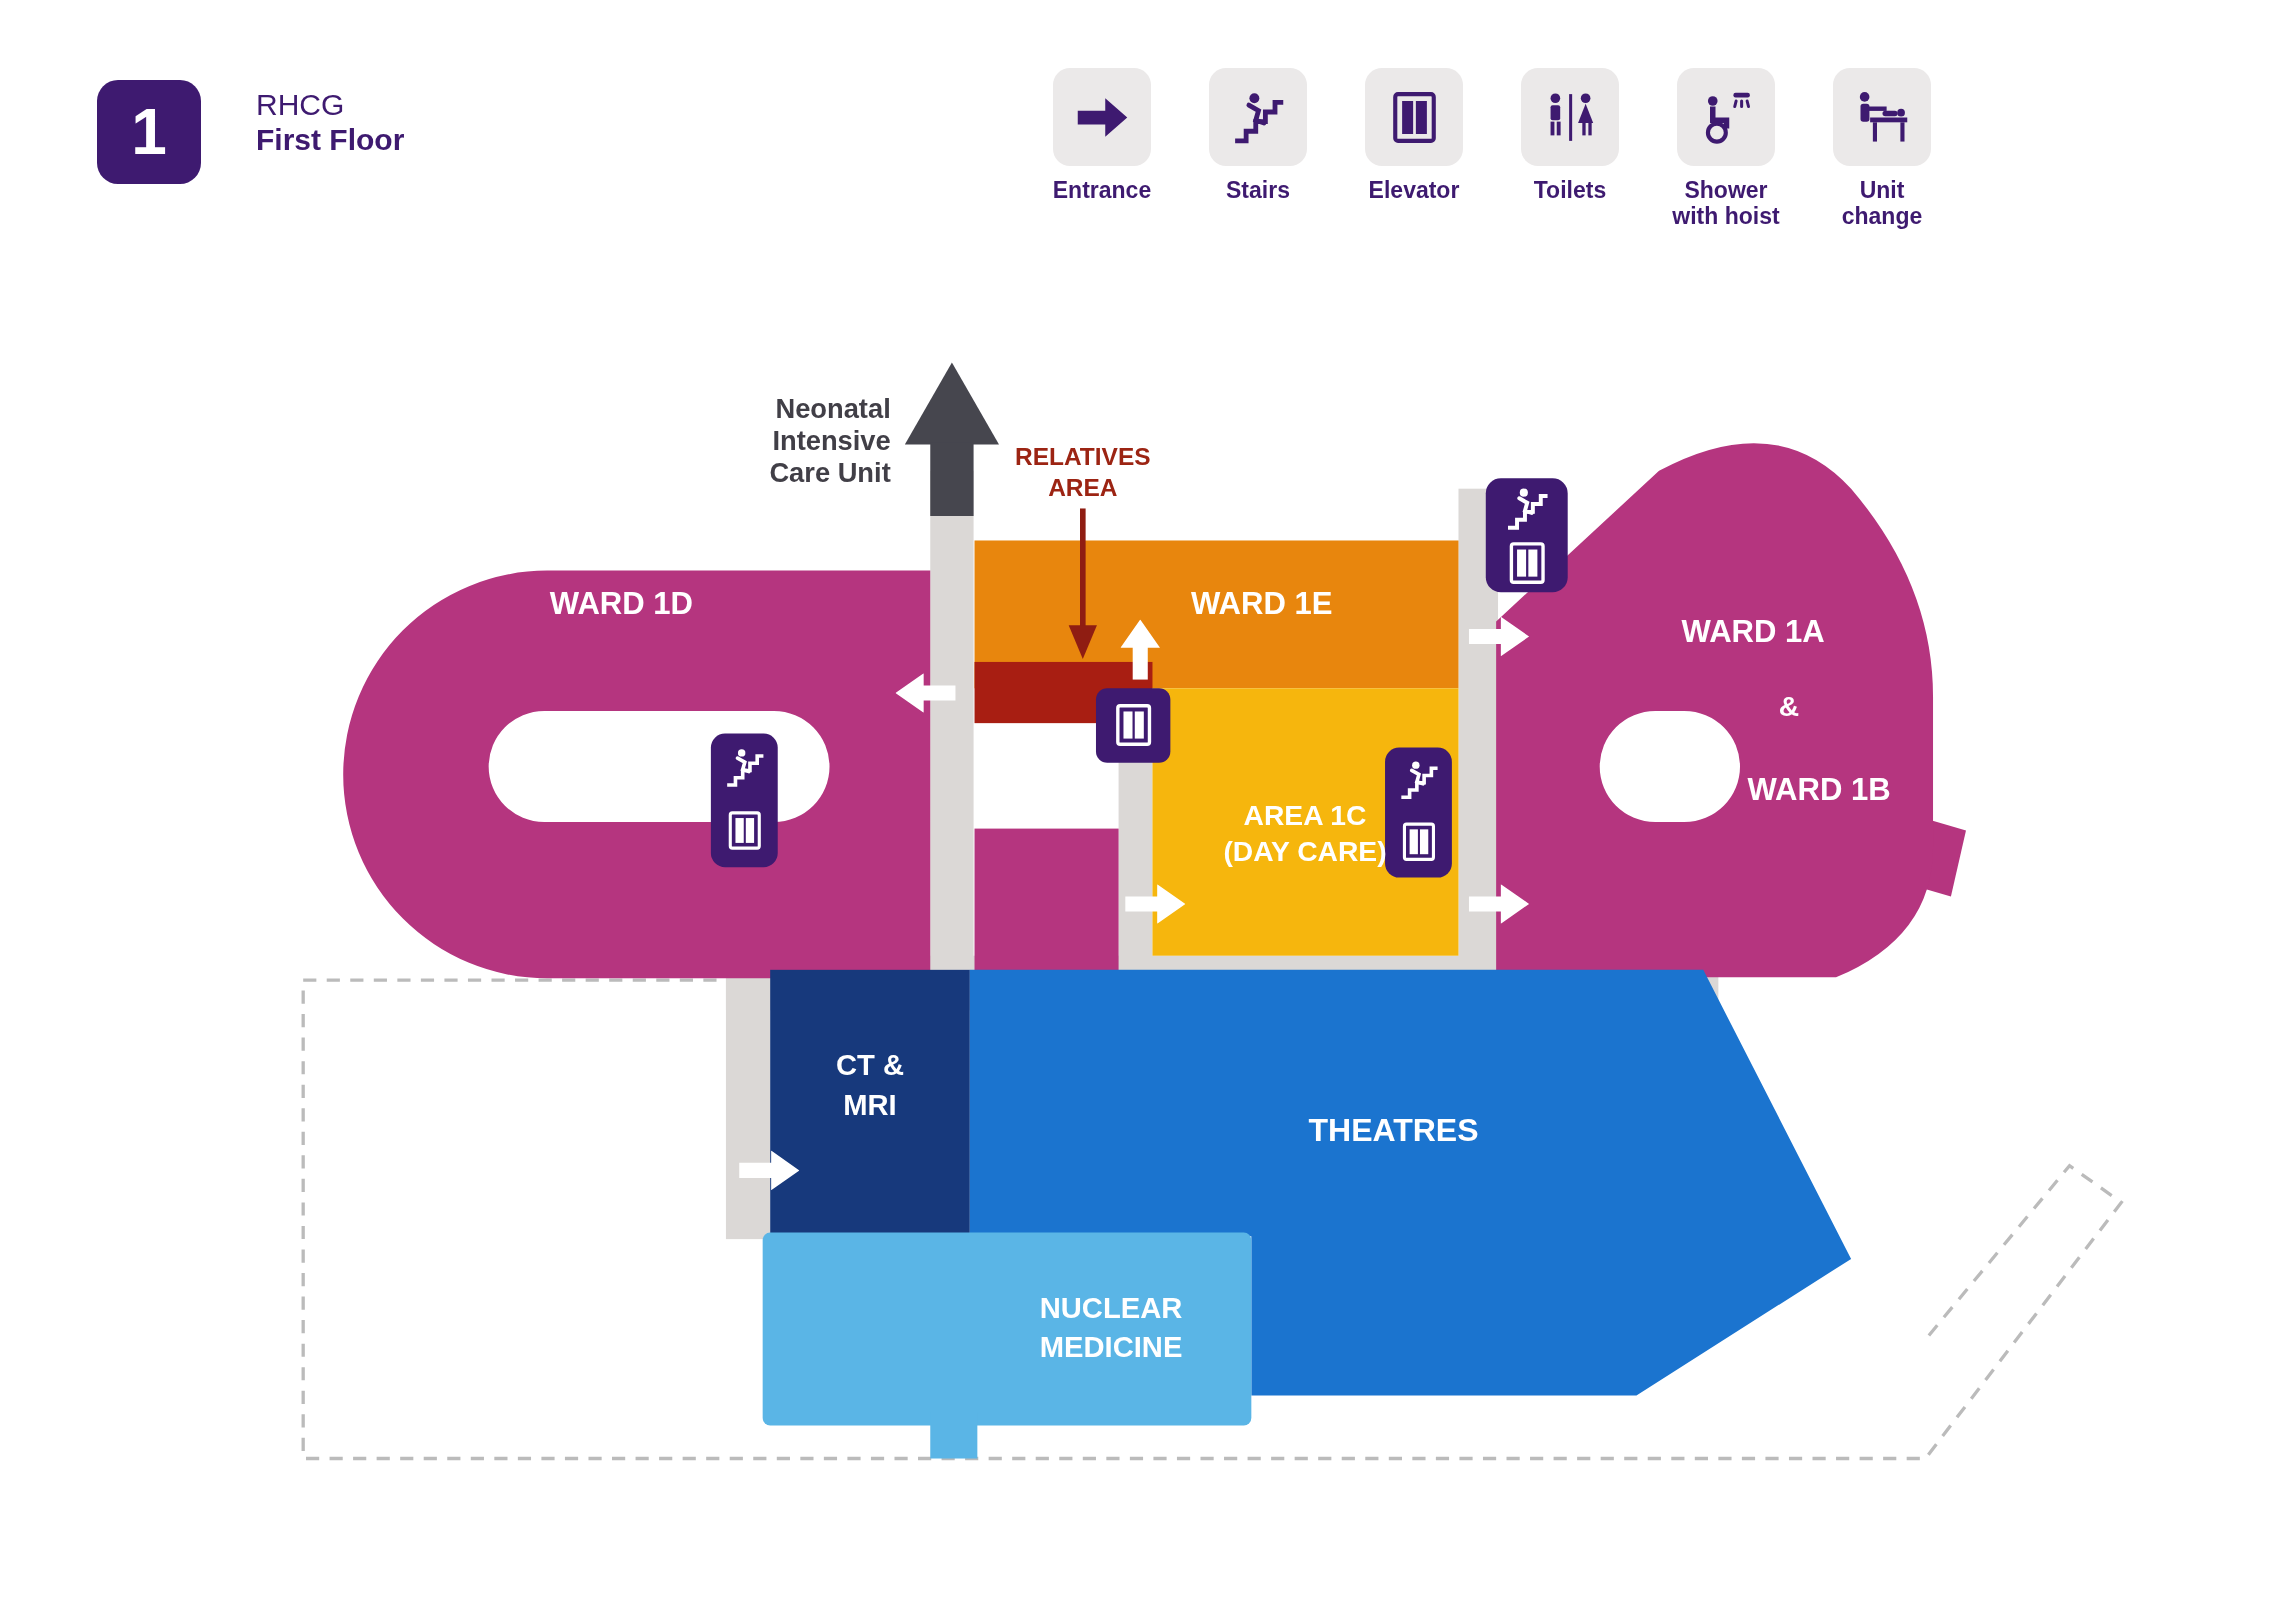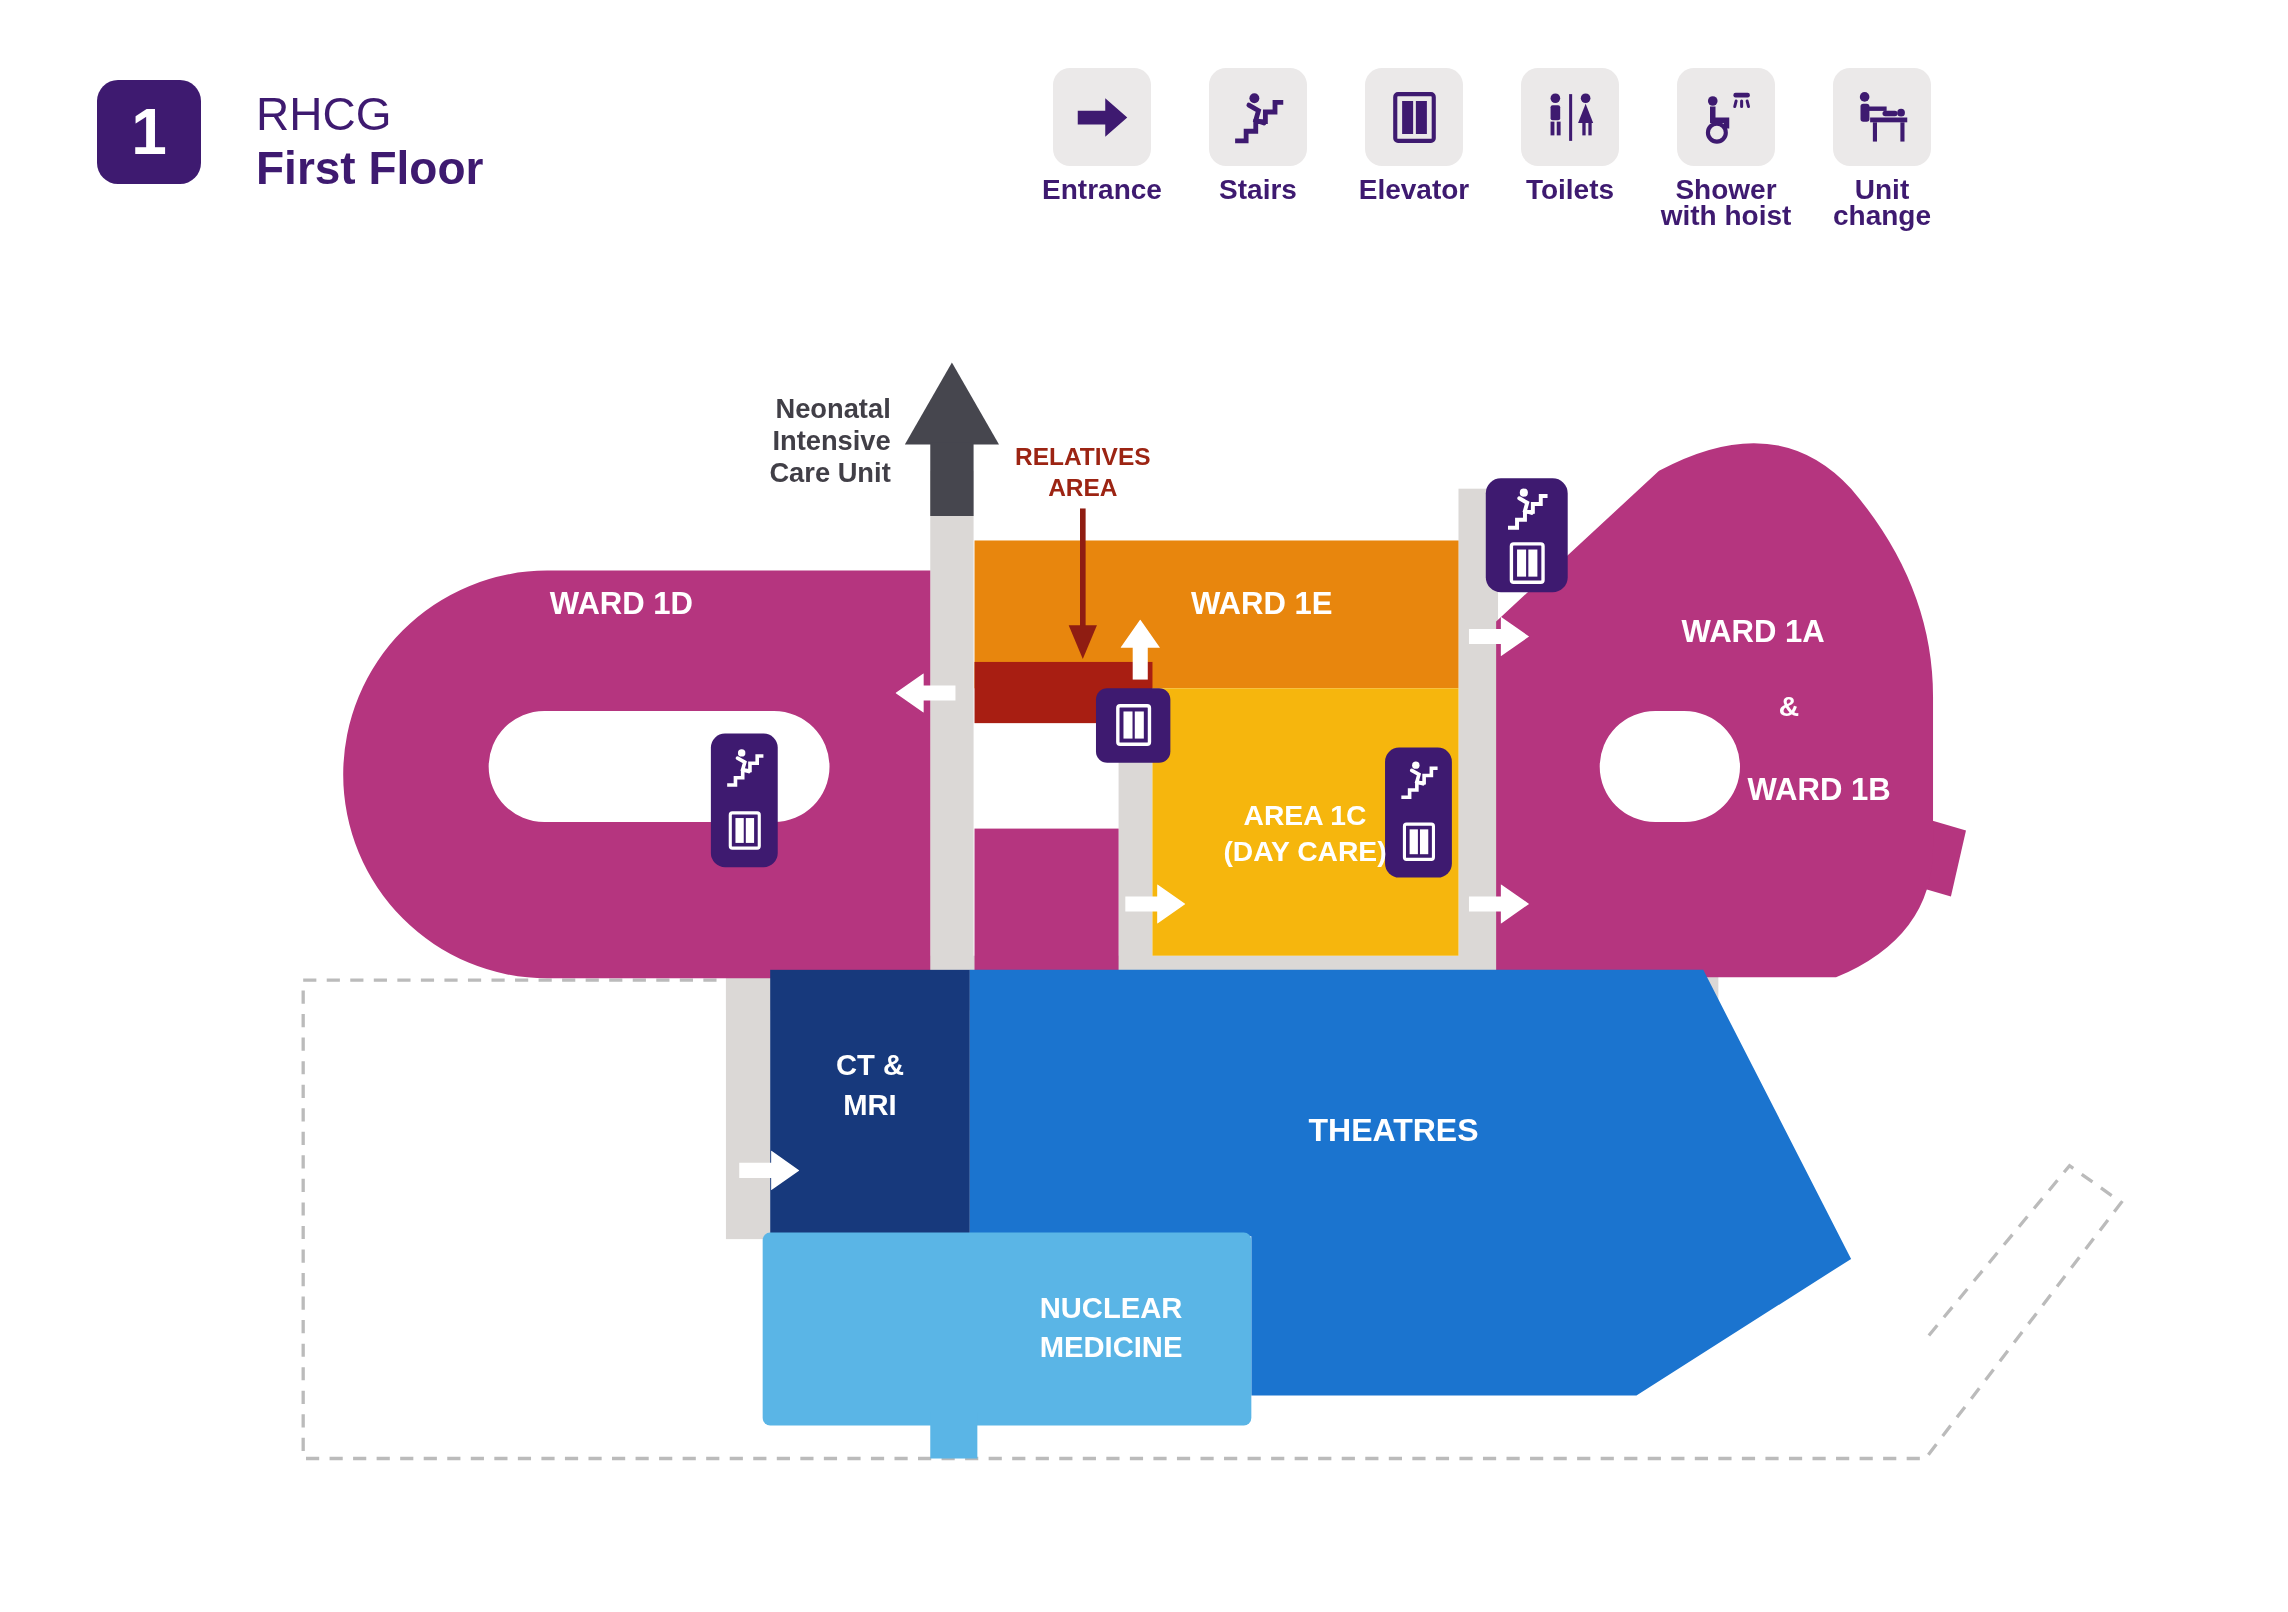--- a/index.html
+++ b/index.html
@@ -3,30 +3,30 @@
 <meta charset="utf-8">
 <style>
   html,body{margin:0;padding:0;background:#fff;}
   .canvas{position:relative;width:2288px;height:1612px;background:#ffffff;
           font-family:"Liberation Sans",sans-serif;overflow:hidden;}
 
   
   .floor-badge{position:absolute;left:97px;top:80px;width:104px;height:104px;
     background:#3e1a70;border-radius:21px;color:#fff;font-size:64px;font-weight:bold;
     display:flex;align-items:center;justify-content:center;}
-  .title{position:absolute;left:256px;top:87px;color:#3e1a70;font-size:46px;line-height:1.18;}
+  .title{position:absolute;left:256px;top:87px;color:#3e1a70;font-size:30px;line-height:1.18;}
   .title .org{font-weight:400;}
   .title .floor{font-weight:700;}
 
   
   .legend{position:absolute;left:1024px;top:68px;display:flex;}
   .legend-item{width:156px;text-align:center;}
   .legend-box{width:98px;height:98px;margin:0 auto;background:#ebe9e9;border-radius:17px;
     display:flex;align-items:center;justify-content:center;}
-  .legend-label{margin-top:11.3px;font-size:28px;font-weight:bold;color:#3e1a70;line-height:26px;}
+  .legend-label{margin-top:11.3px;font-size:23px;font-weight:bold;color:#3e1a70;line-height:26px;}
   .legend-label span{display:block;}
   .licon{color:#3e1a70;}
 
   
   .map{position:absolute;left:0;top:0;}
   .map text{font-family:"Liberation Sans",sans-serif;font-weight:bold;}
 </style>
 </head>
 <body>
 

